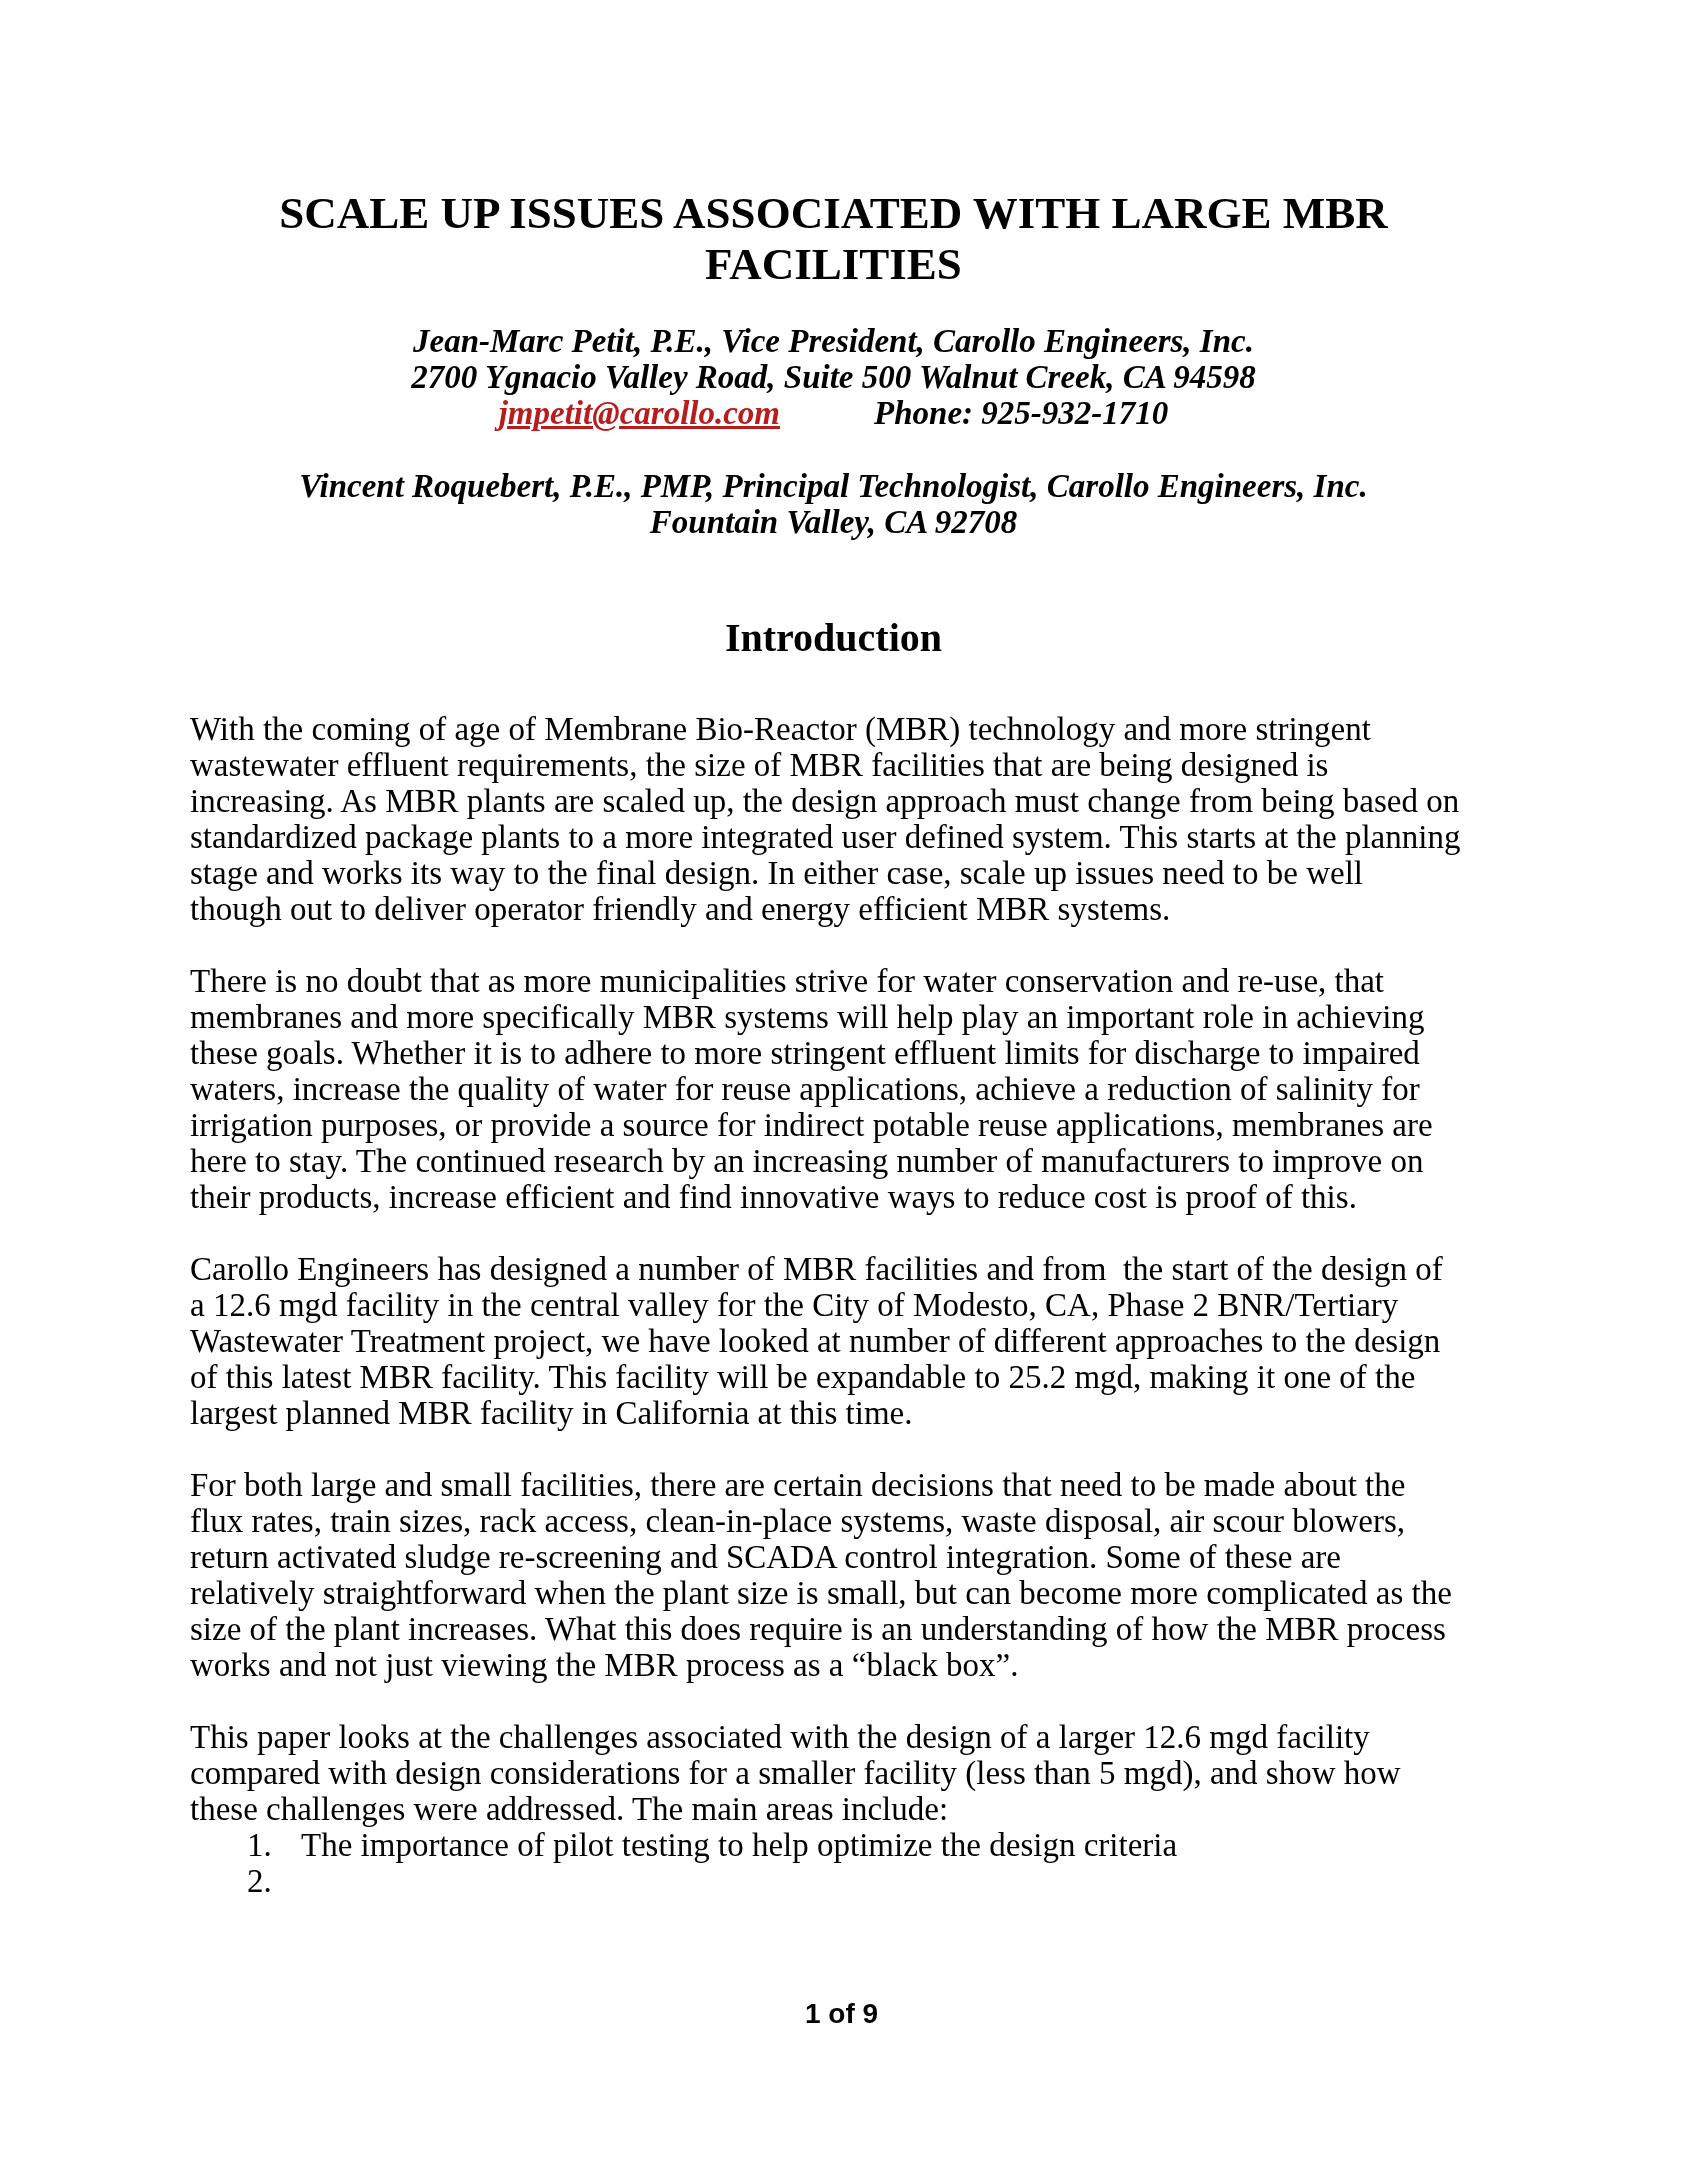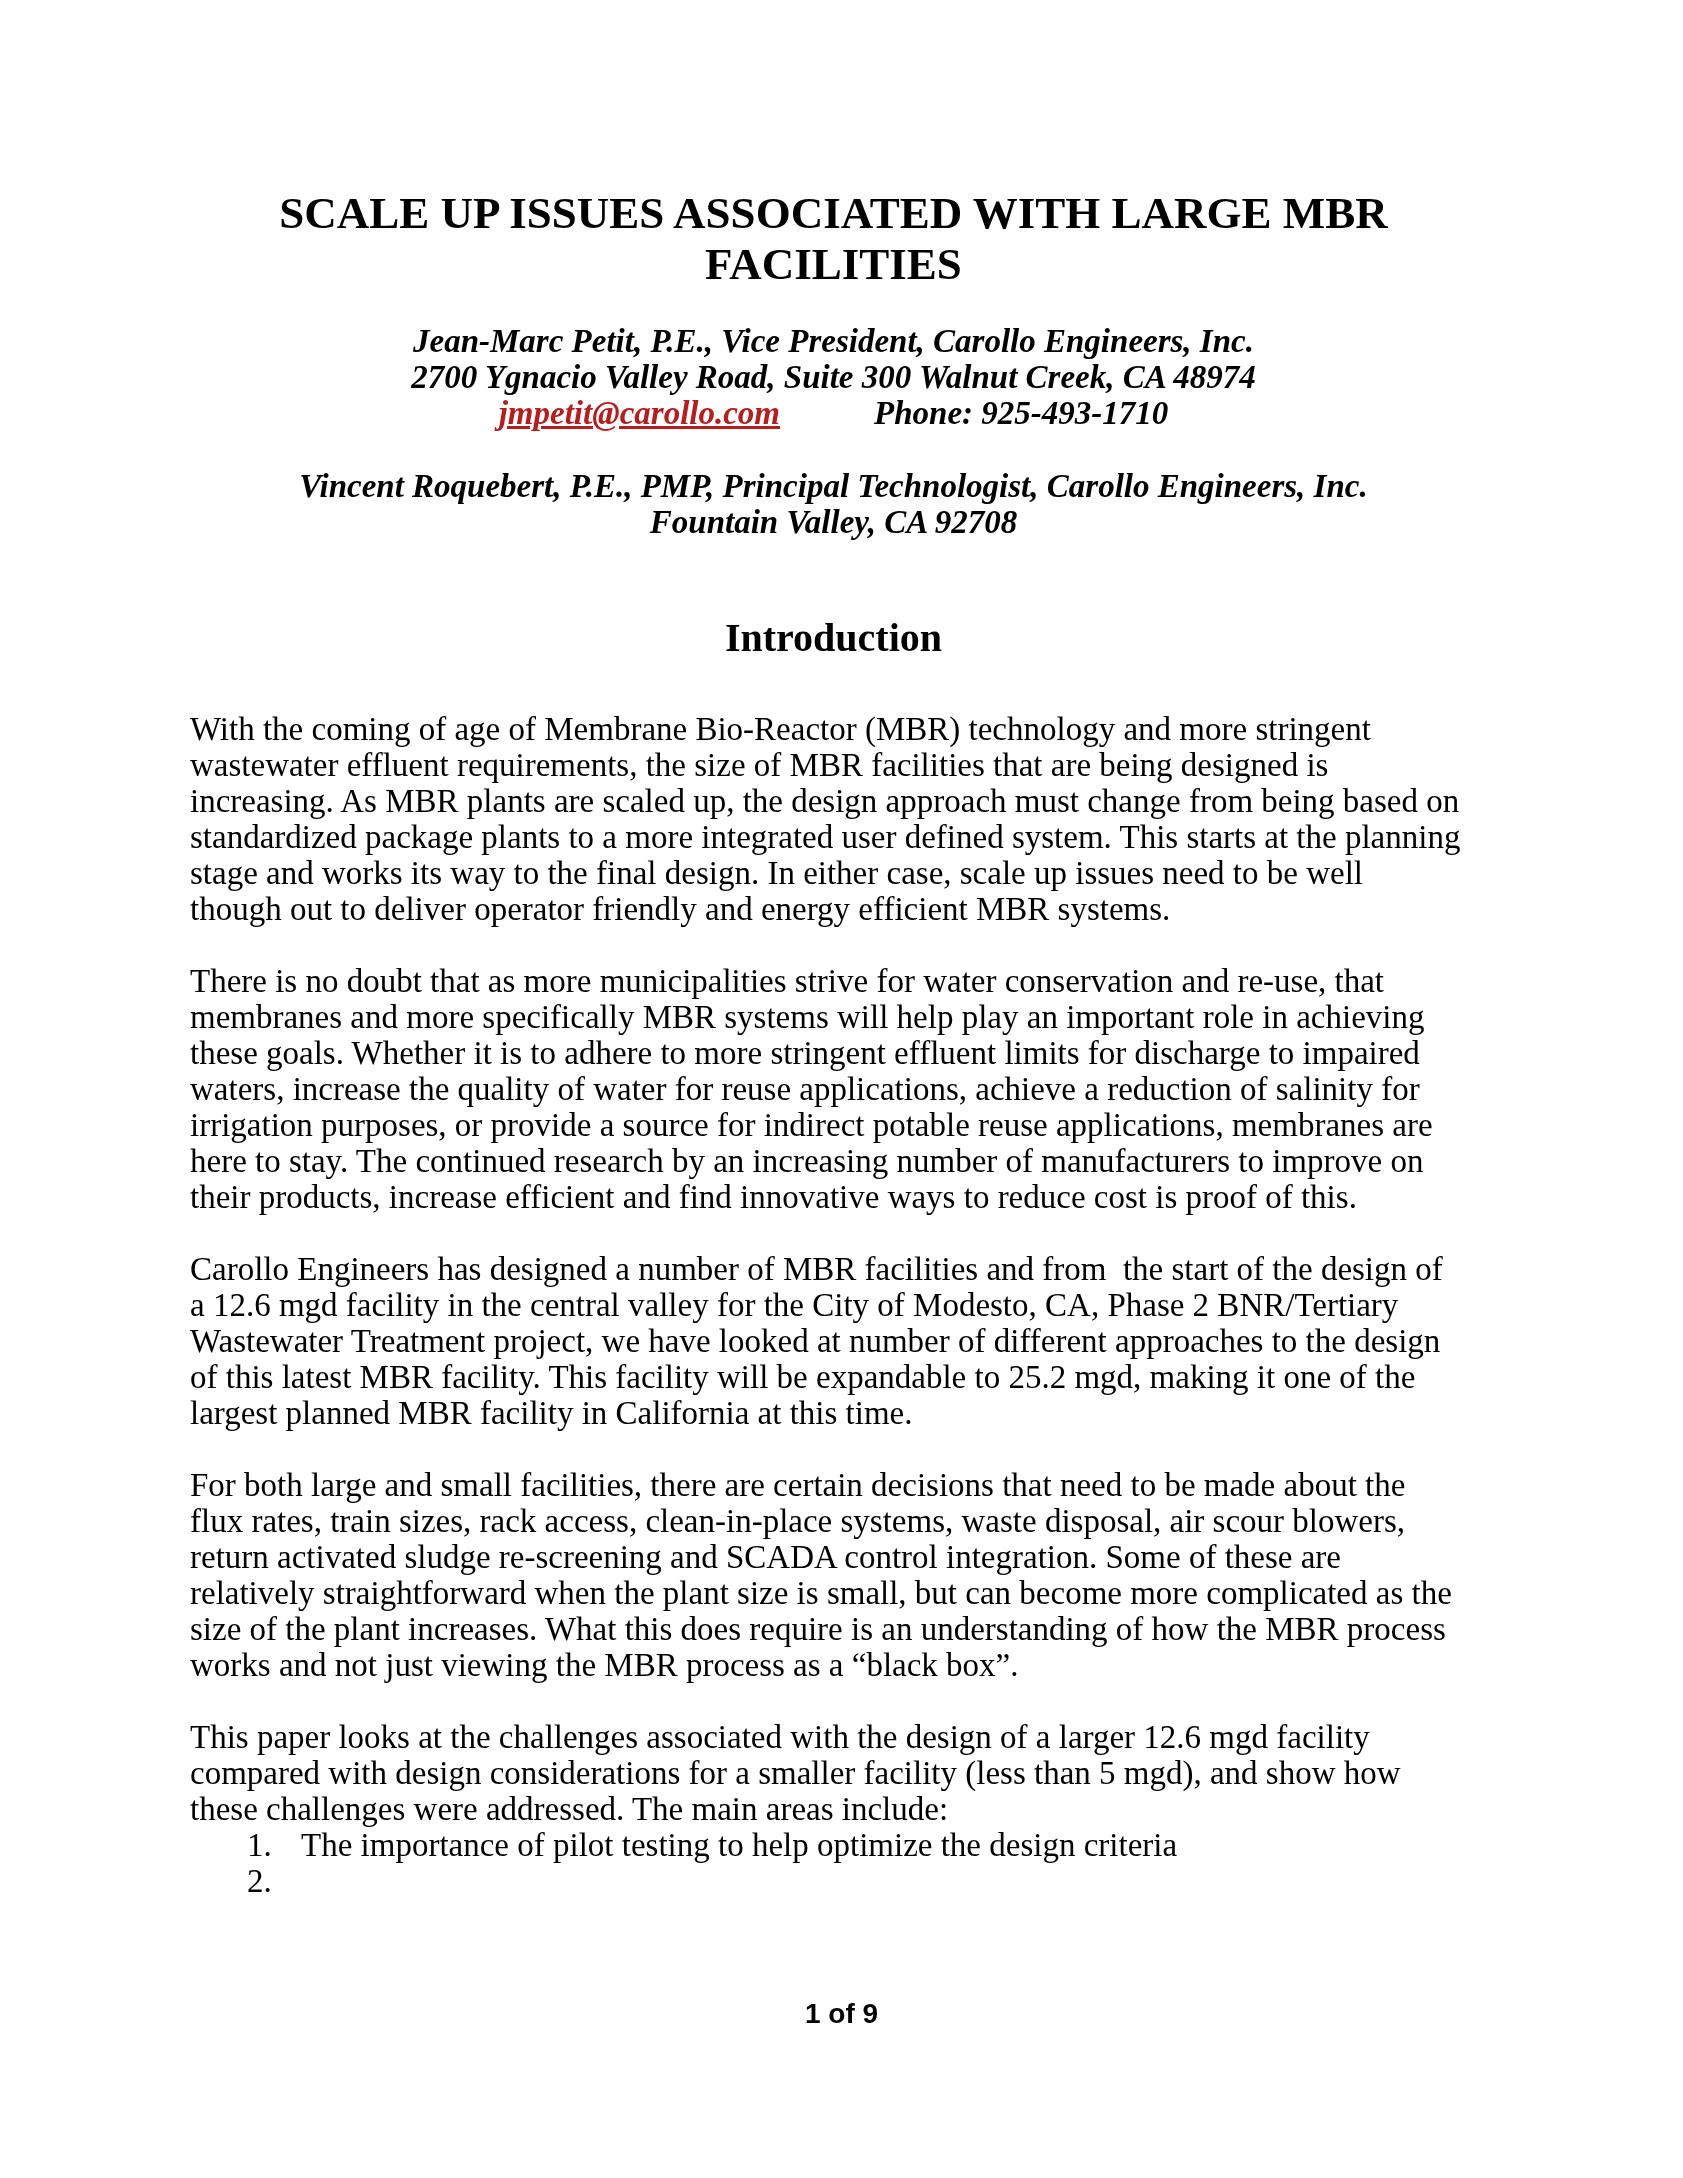--- a/index.html
+++ b/index.html
@@ -89,23 +89,23 @@
 </head>
 <body>
 
 <div class="page">
   <div class="content">
 
     <div class="paper-title">SCALE UP ISSUES ASSOCIATED WITH LARGE MBR FACILITIES</div>
 
     <div class="author-block primary">
       <div>Jean-Marc Petit, P.E., Vice President, Carollo Engineers, Inc.</div>
-      <div>2700 Ygnacio Valley Road, Suite 300 Walnut Creek, CA 48974</div>
+      <div>2700 Ygnacio Valley Road, Suite 500 Walnut Creek, CA 94598</div>
       <div>
-        <span class="email-link">jmpetit@carollo.com</span><span class="contact-gap"></span><span>Phone: 925-493-1710</span>
+        <span class="email-link">jmpetit@carollo.com</span><span class="contact-gap"></span><span>Phone: 925-932-1710</span>
       </div>
     </div>
 
     <div class="author-block secondary">
       <div>Vincent Roquebert, P.E., PMP, Principal Technologist, Carollo Engineers, Inc.</div>
       <div>Fountain Valley, CA 92708</div>
     </div>
 
     <div class="section-heading">Introduction</div>
 

